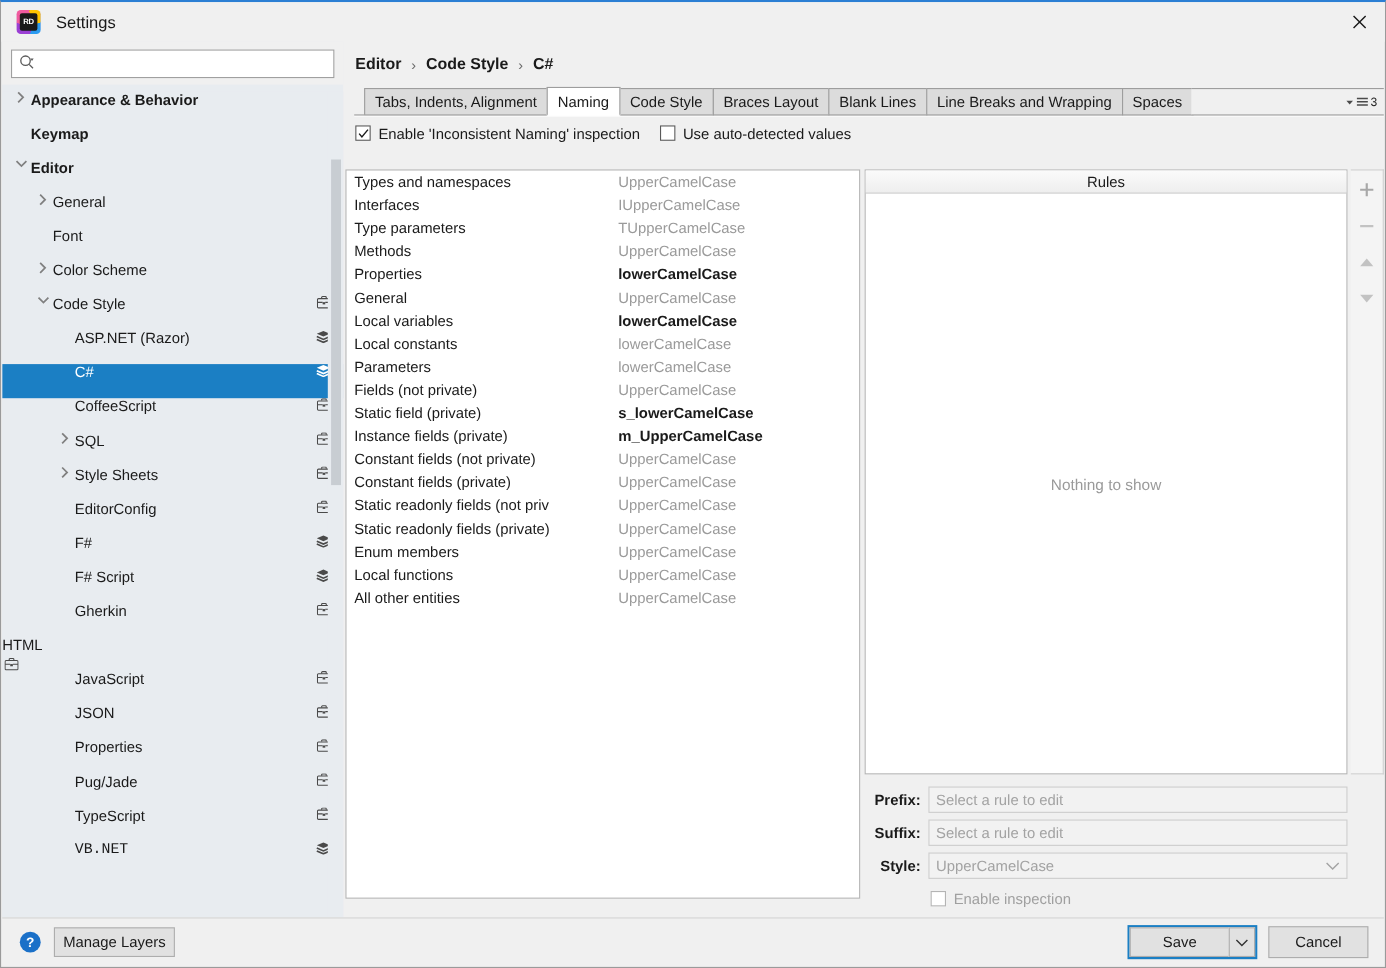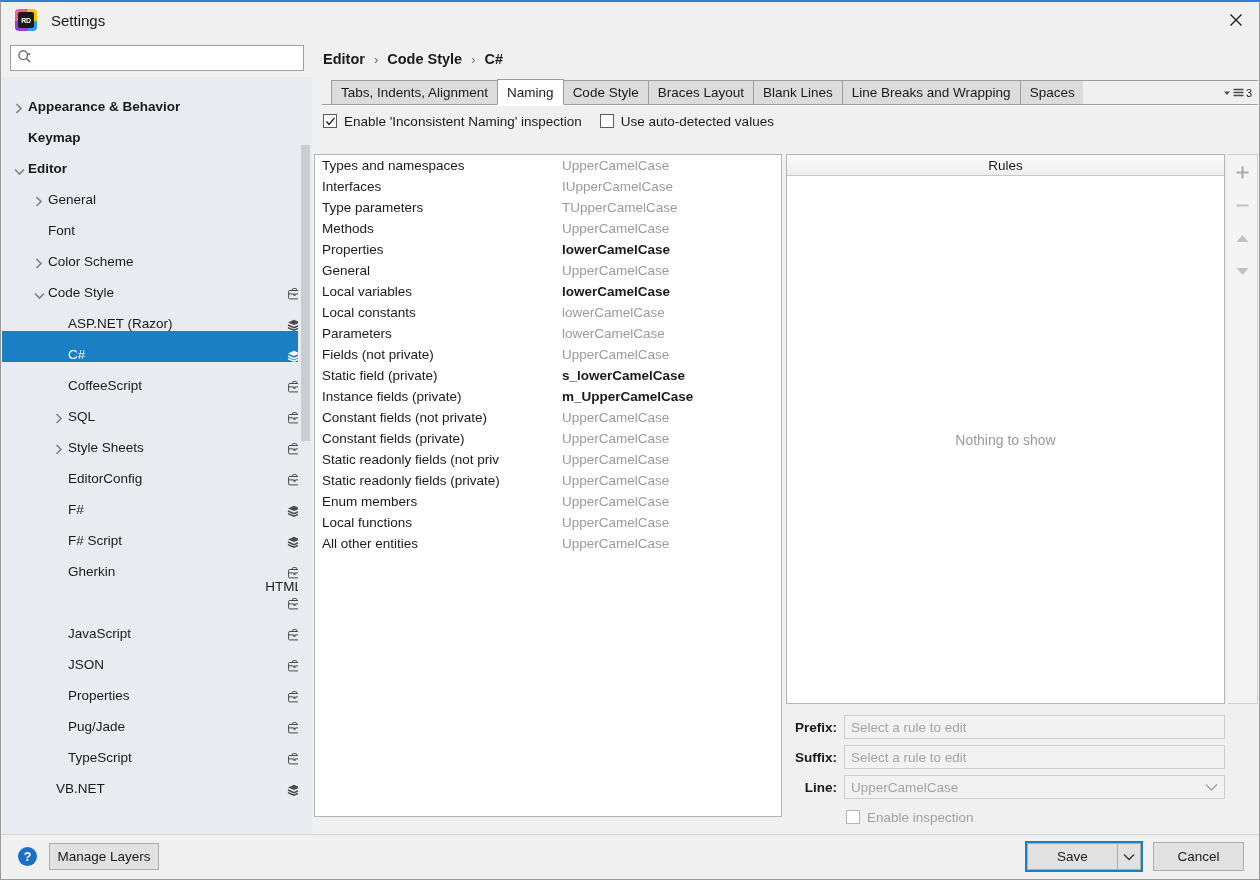--- a/index.html
+++ b/index.html
@@ -79,21 +79,21 @@
     font-family: "Liberation Sans", sans-serif; font-size: 13px;
     margin-left: 4px; background: transparent; color: #1a1a1a;
     height: 22px;
   }
   #tree {
     position: absolute; left: 0; right: 0; top: 45px; bottom: 0;
     overflow: hidden;
     background: #e8ecf0;
   }
   .tree-row {
-    display: flex; align-items: flex-end;
+    display: flex; align-items: flex-start;
     height: 31px;
     padding-right: 10px;
     cursor: default;
     position: relative;
   }
   .tree-row.selected { background: #1b7fc4; color: #ffffff; }
   .tree-row .twisty {
     width: 18px; flex: none; display: flex; align-items: center; justify-content: center;
     color: #808080;
   }
@@ -546,21 +546,21 @@
           <span class="label">TypeScript</span>
           <span class="trail">
             <svg class="icon-briefcase" width="13" height="12" viewBox="0 0 13 12">
               <path d="M4.4 2.2 V1.4 a.8.8 0 0 1 .8-.8h2.6a.8.8 0 0 1 .8.8v.8" stroke="#4a4a4a" stroke-width="1" fill="none"></path>
               <rect x="0.6" y="2.5" width="11.8" height="8.4" rx="1" stroke="#4a4a4a" stroke-width="1" fill="none"></rect>
               <rect x="5.3" y="5.7" width="2.4" height="2" fill="#4a4a4a"></rect>
               <path d="M0.6 5.9 H5.3 M7.7 5.9 H12.4" stroke="#4a4a4a" stroke-width="1"></path>
             </svg>
           </span>
         </div>
-        <div class="tree-row" style="padding-left: 36px;">
+        <div class="tree-row" style="padding-left: 48px; font-family: Liberation Mono, monospace;">
           <span class="twisty"></span>
           <span class="label">VB.NET</span>
           <span class="trail">
             <svg class="icon-stack" width="14" height="12" viewBox="0 0 14 12">
               <path d="M7 0.8 L13 3.4 L7 6 L1 3.4 Z" fill="#4a4a4a"></path>
               <path d="M1 6 L7 8.6 L13 6" stroke="#4a4a4a" stroke-width="1.5" fill="none"></path>
               <path d="M1 8.6 L7 11.2 L13 8.6" stroke="#4a4a4a" stroke-width="1.5" fill="none"></path>
             </svg>
           </span>
         </div>
@@ -733,21 +733,21 @@
         <div id="edit-fields">
           <div class="field-row">
             <div class="flabel">Prefix:</div>
             <div class="fbox">Select a rule to edit</div>
           </div>
           <div class="field-row">
             <div class="flabel">Suffix:</div>
             <div class="fbox">Select a rule to edit</div>
           </div>
           <div class="field-row">
-            <div class="flabel">Line:</div>
+            <div class="flabel">Style:</div>
             <div class="fbox combo">
               <span>UpperCamelCase</span>
               <span>
                 <svg width="13" height="9" viewBox="0 0 13 9">
                     <path d="M1 1.5 L6.5 7 L12 1.5" stroke="#a3a3a3" stroke-width="1.3" fill="none"></path>
                   </svg>
               </span>
             </div>
           </div>
           <div id="enable-insp-row">

